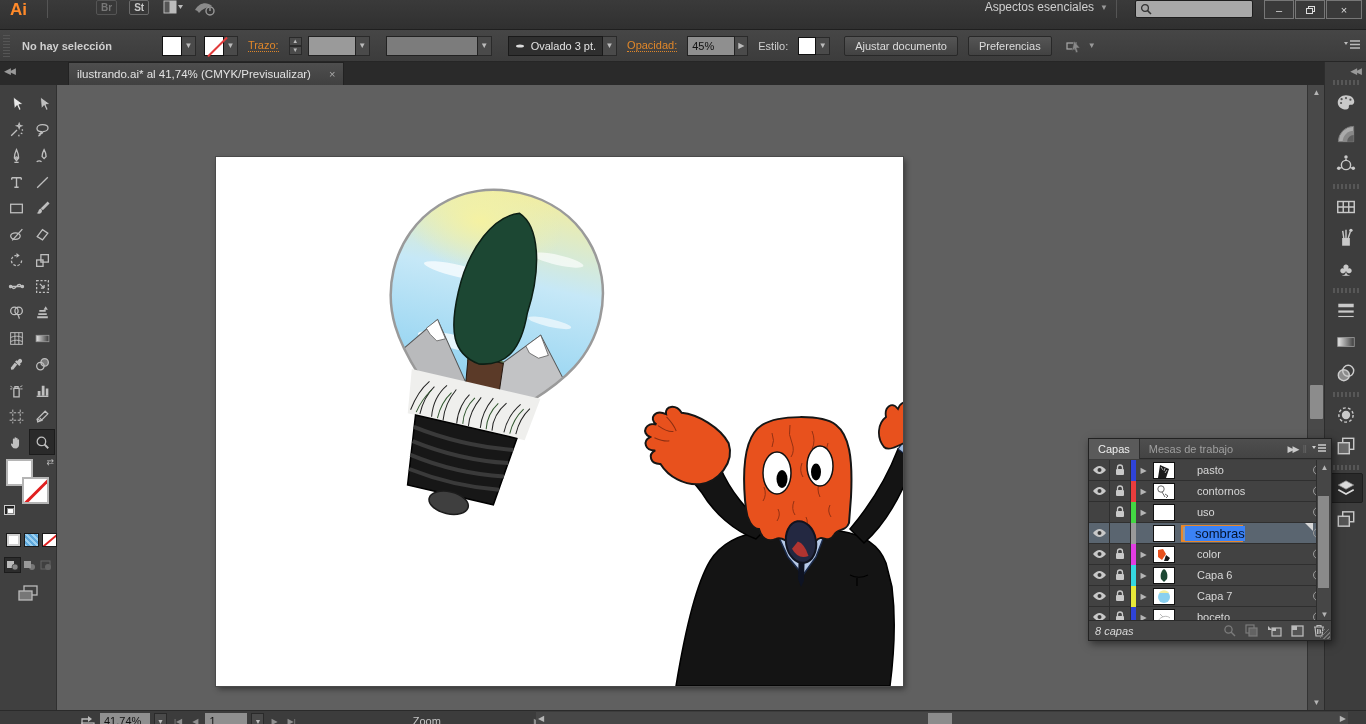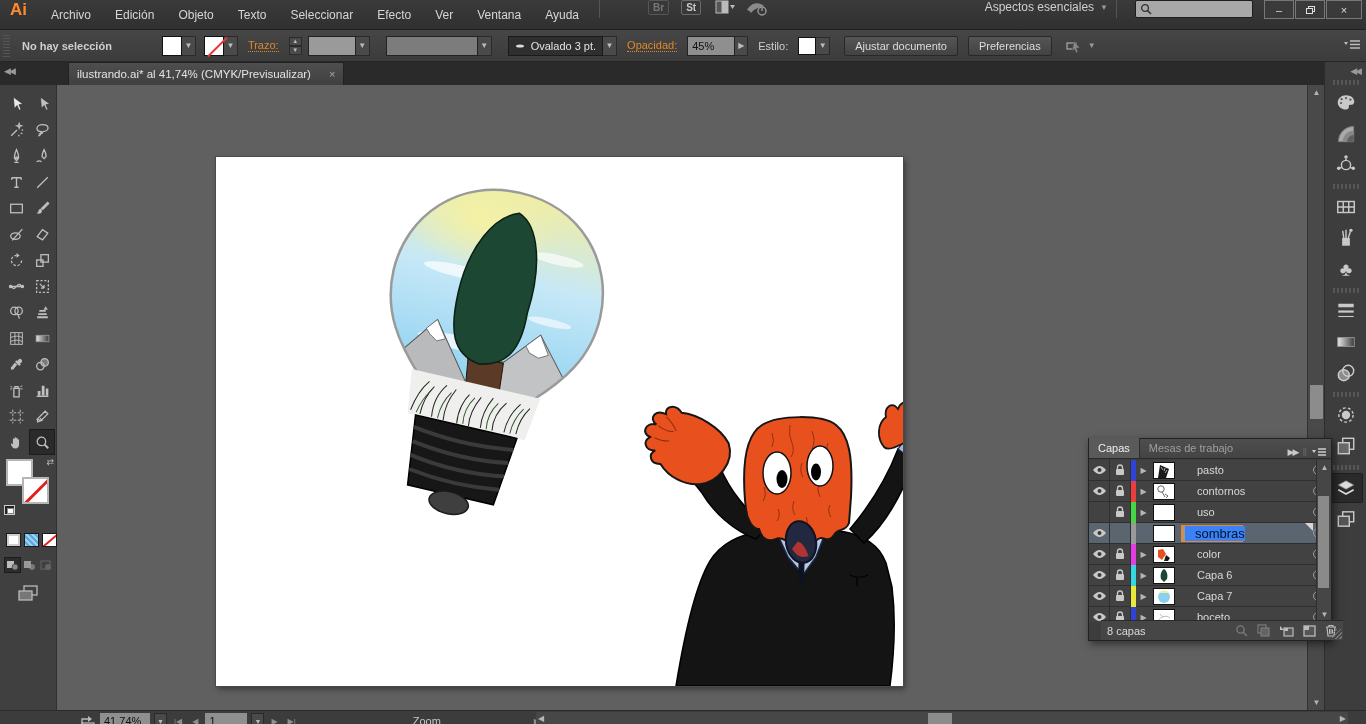--- a/index.html
+++ b/index.html
@@ -114,21 +114,21 @@
   #dock-collapse { position:absolute; right:6px; top:4px; color:#999; font-size:9px; letter-spacing:-2px; }
   .dock-grip { width:26px; height:5px; margin:4px auto 3px;
     background:repeating-linear-gradient(90deg,#575757 0 2px, transparent 2px 4px); }
   .dock-icon { width:34px; height:30px; margin:1px auto; display:flex; align-items:center; justify-content:center; }
   .dock-icon.active { background:#2a2a2a; border:1px solid #1e1e1e; border-radius:2px; }
   #dock-items { position:absolute; top:14px; left:0; width:42px; }
 
   
   #layers-panel { position:absolute; left:1088px; top:438px; width:244px; height:203px; z-index:6;
     background:#3d3d3d; border:1px solid #222; box-shadow:2px 3px 8px rgba(0,0,0,.5); }
-  #lp-header { height:20px; background:linear-gradient(#4e4e4e,#444); display:flex; align-items:flex-end;
+  #lp-header { height:20px; background:linear-gradient(#4e4e4e,#444); display:flex; align-items:center;
     border-bottom:1px solid #2a2a2a; }
   .lp-tab { padding:0 9px; height:20px; line-height:20px; color:#9f9f9f; font-size:11px; }
   .lp-tab.active { background:#5a5a5a; color:#efefef; border-right:1px solid #2e2e2e; }
   #lp-header-right { margin-left:auto; display:flex; align-items:center; gap:5px; padding-right:5px; color:#c9c9c9; }
   #lp-rows { position:absolute; left:0; top:21px; width:242px; height:162px; overflow:hidden; background:#3a3a3a; }
   .lrow { height:21px; display:flex; align-items:center; border-bottom:1px solid #2f2f2f; background:#424242;
     position:relative; }
   .lrow.selected { background:#5a6570; }
   .lrow.selected::after { content:""; position:absolute; right:18px; top:0;
     border-left:8px solid transparent; border-top:8px solid #d8d8d8; }
@@ -140,22 +140,22 @@
   .lname { margin-left:8px; color:#d8d8d8; font-size:11px; white-space:nowrap;padding-left:12px; }
   .ltarget { margin-left:auto; margin-right:8px; width:10px; height:10px; border:1px solid #9a9a9a;
     border-radius:50%; }
   .name-edit { margin-left:4px; background:#9a9a9a; border:2px solid #e8872b; height:17px; width:62px;
     display:flex; align-items:center; padding-left:2px; }
   .name-edit span { background:#3b82f6; color:#04122b; font-size:13px;padding-left:10px; }
   #lp-scroll { position:absolute; right:0; top:21px; width:15px; height:162px; background:#464646;
     border-left:1px solid #2e2e2e; }
   #lp-thumbtrack { position:absolute; right:2px; top:36px; width:11px; height:92px; background:#8a8a8a; }
   #lp-scroll .scroll-arrow { width:15px; }
-  #lp-footer { position:absolute; left:12px; bottom:0; width:242px; height:20px; background:#464646;
-    border-top:1px solid #2a2a2a; display:flex; align-items:center; padding:0 6px; gap:9px; }
+  #lp-footer { position:absolute; left:0; bottom:0; width:242px; height:20px; background:#464646;
+    border-top:1px solid #2a2a2a; display:flex; align-items:center; padding:0 6px; gap:9px;font-style:italic; }
   #lp-footer .count { color:#dadada; margin-right:auto; }
   #lp-resize { position:absolute; right:1px; bottom:1px; width:10px; height:10px;
     background:repeating-linear-gradient(135deg,#777 0 1px, transparent 1px 3px); }
 
   
   #statusbar { position:absolute; left:0; top:710px; width:1366px; height:14px; background:#3c3c3c;
     border-top:1px solid #2a2a2a; overflow:hidden; }
   #status-inner { position:absolute; left:80px; top:2px; display:flex; align-items:center; gap:4px; }
   .st-field { height:16px; background:#8f8f8f; color:#111; display:flex; align-items:center; padding:0 4px; }
   .st-dd { width:13px; height:16px; background:#4a4a4a; border:1px solid #2a2a2a; color:#bbb; font-size:7px;
@@ -164,31 +164,20 @@
   #status-readout { width:200px; text-align:center; color:#c5c5c5; margin-left:24px; }
   #hscroll { position:absolute; left:536px; top:1px; width:812px; height:13px; background:#474747; }
   #hthumb { position:absolute; left:392px; top:1px; width:24px; height:11px; background:#8c8c8c; }
   .hs-arrow { position:absolute; top:0; color:#b5b5b5; font-size:8px; line-height:13px; }
 </style>
 </head>
 <body>
 
 <div id="menubar">
   <span id="ai-logo">Ai</span>
-  <span id="menu-items" style="display: flex;">
-      <span class="menu-item">Archivo</span>
-      <span class="menu-item">Edición</span>
-      <span class="menu-item">Objeto</span>
-      <span class="menu-item">Texto</span>
-      <span class="menu-item">Seleccionar</span>
-      <span class="menu-item">Efecto</span>
-      <span class="menu-item">Ver</span>
-      <span class="menu-item">Ventana</span>
-      <span class="menu-item">Ayuda</span>
-    </span>
   <span class="mb-sep"></span>
   <span class="mb-btn dim">Br</span>
   <span class="mb-btn">St</span>
   <span style="margin-left:8px">
     <svg width="20" height="14" viewBox="0 0 20 14">
         <rect x="0.5" y="0.5" width="13" height="13" fill="#bbb"></rect>
         <rect x="1.5" y="1.5" width="5" height="11" fill="#555"></rect>
         <path d="M15 5l5 0-2.5 4z" fill="#bbb"></path>
       </svg>
   </span>

